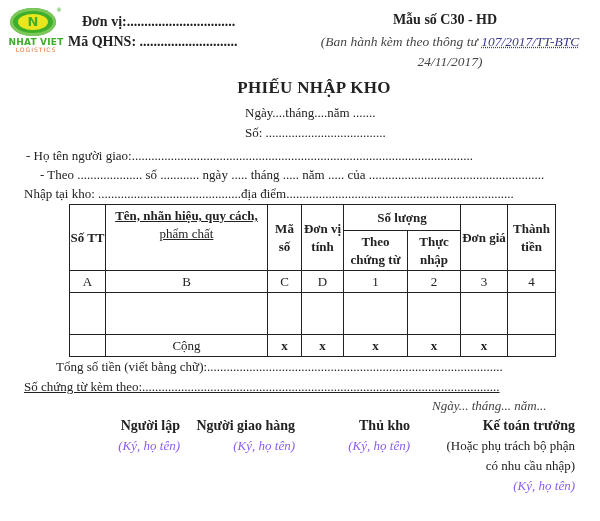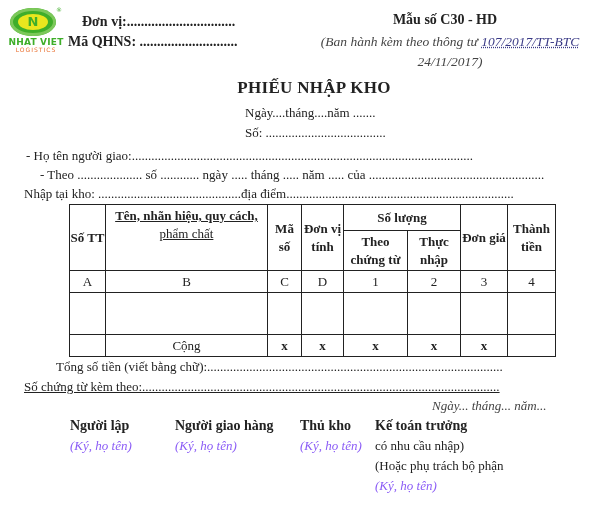--- a/index.html
+++ b/index.html
@@ -72,21 +72,21 @@
   .r-head2 { height: 40px; }
   .r-idx { height: 22px; }
   .r-empty { height: 42px; }
   .r-total { height: 22px; }
   .x { font-weight: bold; }
 
   .t1 { left: 24px; top: 359px; margin-left: 32px; }
   .t2 { left: 24px; top: 379px; text-decoration: underline; }
   .signdate { left: 432px; top: 398px; font-size: 13px; font-style: italic; color: #444; }
 
-  .sig { position: absolute; text-align: left; font-size: 13px; line-height: 20px; }
+  .sig { position: absolute; text-align: right; font-size: 13px; line-height: 20px; }
   .sig .role { font-weight: bold; font-size: 14px; }
   .sig .hint { font-style: italic; color: #8b5cf6; }
   .s1 { left: 70px; top: 416px; width: 110px; }
   .s2 { left: 175px; top: 416px; width: 120px; }
   .s3 { left: 300px; top: 416px; width: 110px; }
   .s4 { left: 375px; top: 416px; width: 200px; }
 </style>
 </head>
 <body>
 
@@ -190,16 +190,16 @@
 <div class="sig s2">
   <div class="role">Người giao hàng</div>
   <div class="hint">(Ký, họ tên)</div>
 </div>
 <div class="sig s3">
   <div class="role">Thủ kho</div>
   <div class="hint">(Ký, họ tên)</div>
 </div>
 <div class="sig s4">
   <div class="role">Kế toán trưởng</div>
+  <div>(Hoặc phụ trách bộ phận</div>
   <div>có nhu cầu nhập)</div>
-  <div>(Hoặc phụ trách bộ phận</div>
   <div class="hint">(Ký, họ tên)</div>
 </div>
 
 </body></html>

